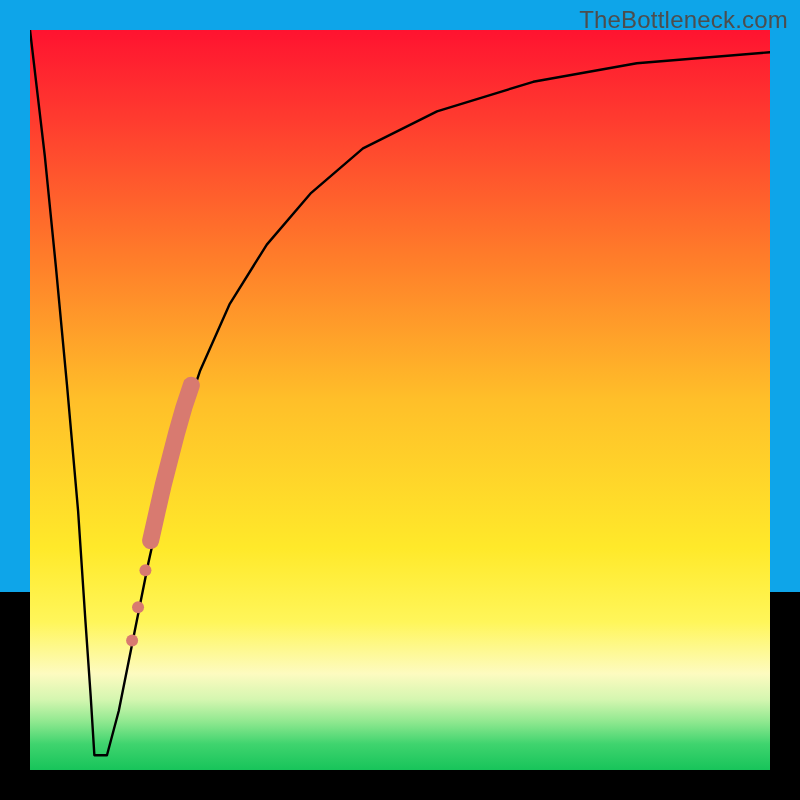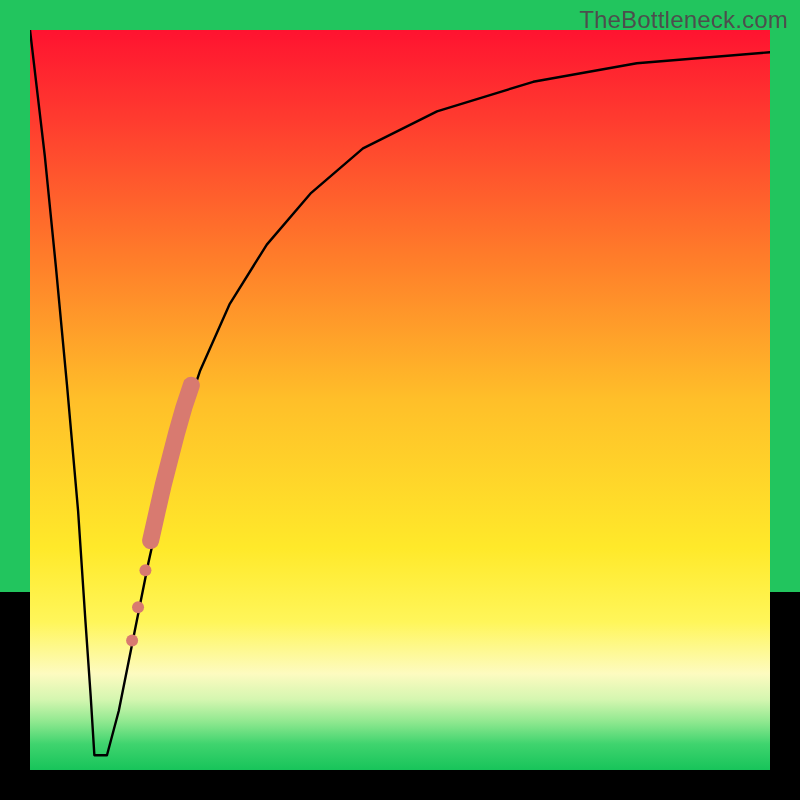--- a/index.html
+++ b/index.html
@@ -8,21 +8,21 @@
     width: 800px;
     height: 800px;
     overflow: hidden;
     background: #000;
     font-family: Arial, Helvetica, sans-serif;
   }
   .frame {
     position: relative;
     width: 800px;
     height: 592px;
-    background: #22c55e;
+    background: #0ea5e9;
   }
   .plot-area {
     position: absolute;
     left: 30px;
     top: 30px;
     width: 740px;
     height: 740px;
     overflow: hidden;
   }
   .attribution {

